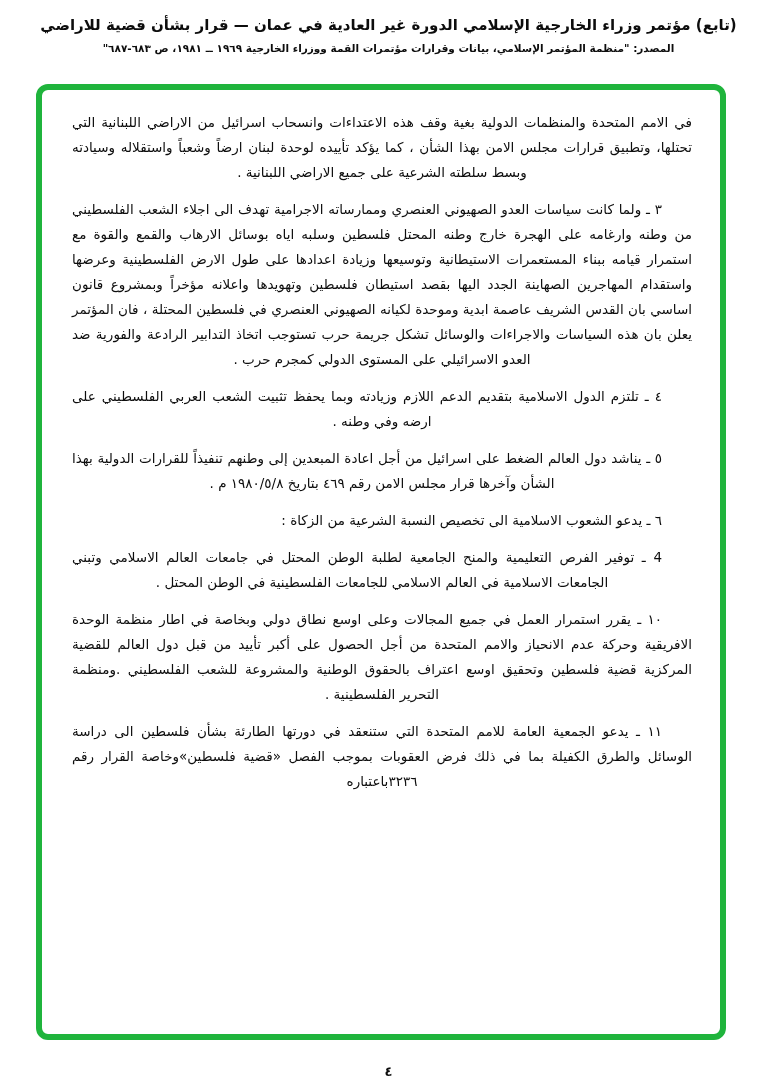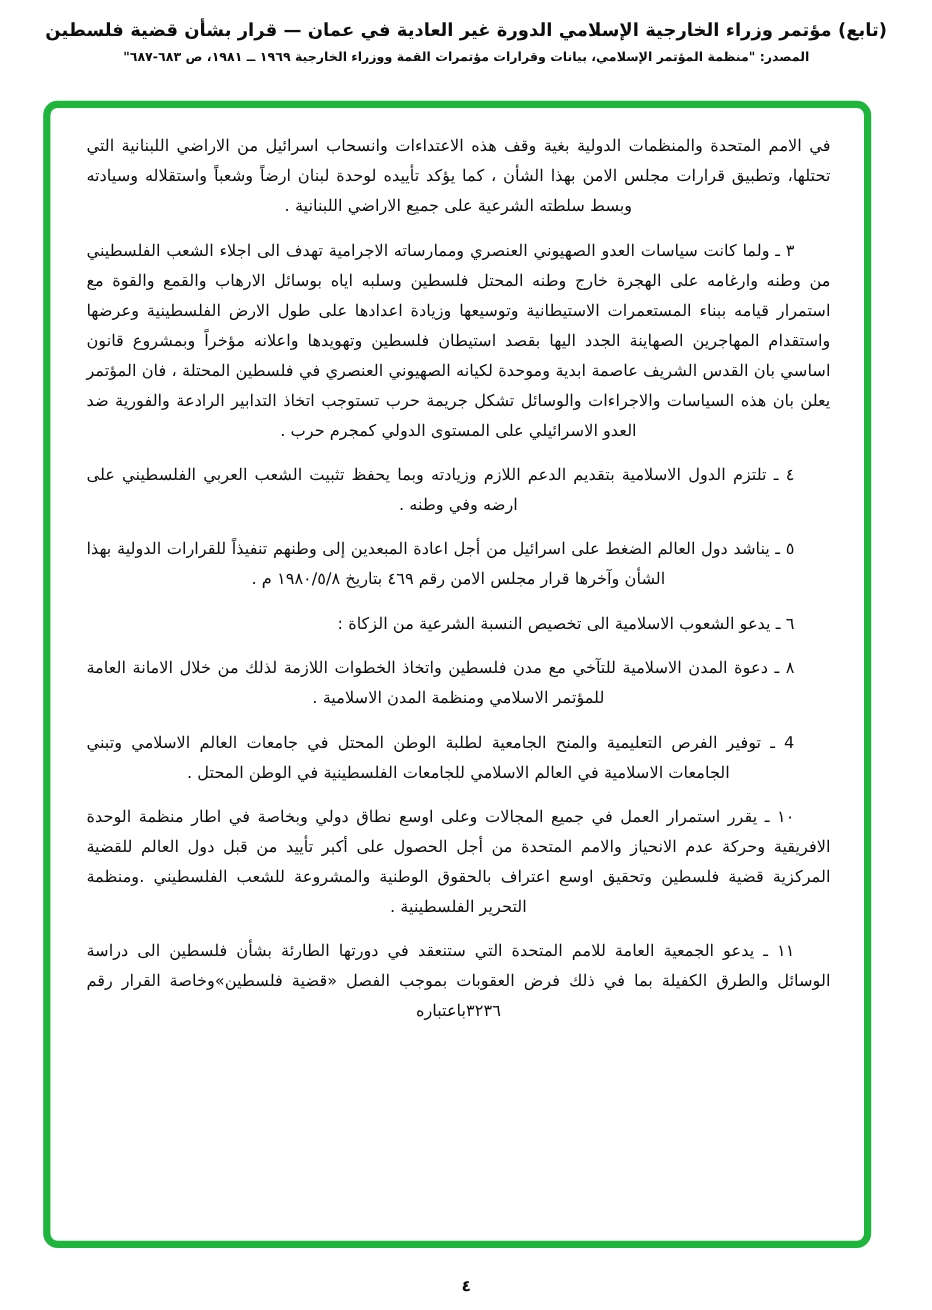--- a/index.html
+++ b/index.html
@@ -58,32 +58,31 @@
     font-size:13px;
     font-weight:bold;
   }
 </style>
 </head>
 <body>
 
 <div class="page">
 
   <div class="header">
-    <div class="title">(تابع) مؤتمر وزراء الخارجية الإسلامي الدورة غير العادية في عمان — قرار بشأن قضية فلسطين</div>
+    <div class="title">(تابع) مؤتمر وزراء الخارجية الإسلامي الدورة غير العادية في عمان — قرار بشأن قضية للاراضي</div>
     <div class="source">المصدر: "منظمة المؤتمر الإسلامي، بيانات وقرارات مؤتمرات القمة ووزراء الخارجية ١٩٦٩ ــ ١٩٨١، ص ٦٨٣-٦٨٧"</div>
   </div>
 
   <div class="frame" style="border-color: rgb(31, 180, 60);">
     <div class="content">
         <p class="para">في الامم المتحدة والمنظمات الدولية بغية وقف هذه الاعتداءات وانسحاب اسرائيل من الاراضي اللبنانية التي تحتلها، وتطبيق قرارات مجلس الامن بهذا الشأن ، كما يؤكد تأييده لوحدة لبنان ارضاً وشعباً واستقلاله وسيادته وبسط سلطته الشرعية على جميع الاراضي اللبنانية .</p>
         <p class="para indent">٣ ـ ولما كانت سياسات العدو الصهيوني العنصري وممارساته الاجرامية تهدف الى اجلاء الشعب الفلسطيني من وطنه وارغامه على الهجرة خارج وطنه المحتل فلسطين وسلبه اياه بوسائل الارهاب والقمع والقوة مع استمرار قيامه ببناء المستعمرات الاستيطانية وتوسيعها وزيادة اعدادها على طول الارض الفلسطينية وعرضها واستقدام المهاجرين الصهاينة الجدد اليها بقصد استيطان فلسطين وتهويدها واعلانه مؤخراً وبمشروع قانون اساسي بان القدس الشريف عاصمة ابدية وموحدة لكيانه الصهيوني العنصري في فلسطين المحتلة ، فان المؤتمر يعلن بان هذه السياسات والاجراءات والوسائل تشكل جريمة حرب تستوجب اتخاذ التدابير الرادعة والفورية ضد العدو الاسرائيلي على المستوى الدولي كمجرم حرب .</p>
         <p class="para indent">٤ ـ تلتزم الدول الاسلامية بتقديم الدعم اللازم وزيادته وبما يحفظ تثبيت الشعب العربي الفلسطيني على ارضه وفي وطنه .</p>
         <p class="para indent">٥ ـ يناشد دول العالم الضغط على اسرائيل من أجل اعادة المبعدين إلى وطنهم تنفيذاً للقرارات الدولية بهذا الشأن وآخرها قرار مجلس الامن رقم ٤٦٩ بتاريخ ١٩٨٠/٥/٨ م .</p>
         <p class="para indent last-start">٦ ـ يدعو الشعوب الاسلامية الى تخصيص النسبة الشرعية من الزكاة :</p>
-        <p class="para indent">٨ ـ دعوة المدن الاسلامية للتآخي مع مدن فلسطين واتخاذ الخطوات اللازمة لذلك من خلال الامانة العامة للمؤتمر الاسلامي ومنظمة المدن الاسلامية .</p>
         <p class="para indent">4 ـ توفير الفرص التعليمية والمنح الجامعية لطلبة الوطن المحتل في جامعات العالم الاسلامي وتبني الجامعات الاسلامية في العالم الاسلامي للجامعات الفلسطينية في الوطن المحتل .</p>
         <p class="para indent">١٠ ـ يقرر استمرار العمل في جميع المجالات وعلى اوسع نطاق دولي وبخاصة في اطار منظمة الوحدة الافريقية وحركة عدم الانحياز والامم المتحدة من أجل الحصول على أكبر تأييد من قبل دول العالم للقضية المركزية قضية فلسطين وتحقيق اوسع اعتراف بالحقوق الوطنية والمشروعة للشعب الفلسطيني .ومنظمة التحرير الفلسطينية .</p>
         <p class="para indent">١١ ـ يدعو الجمعية العامة للامم المتحدة التي ستنعقد في دورتها الطارئة بشأن فلسطين الى دراسة الوسائل والطرق الكفيلة بما في ذلك فرض العقوبات بموجب الفصل «قضية فلسطين»وخاصة القرار رقم ٣٢٣٦باعتباره</p>
       </div>
   </div>
 
   <div class="footer">
     <span class="pagenum">٤</span>
   </div>
 

